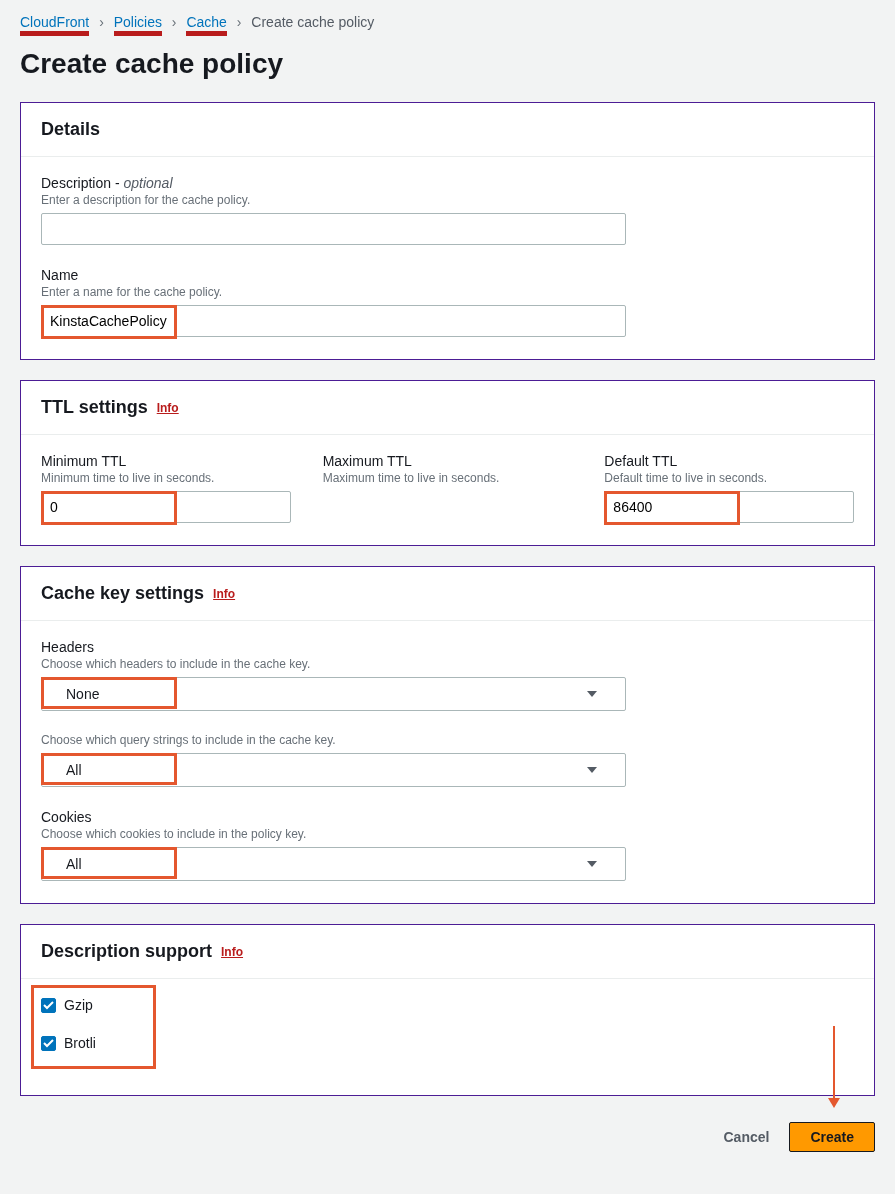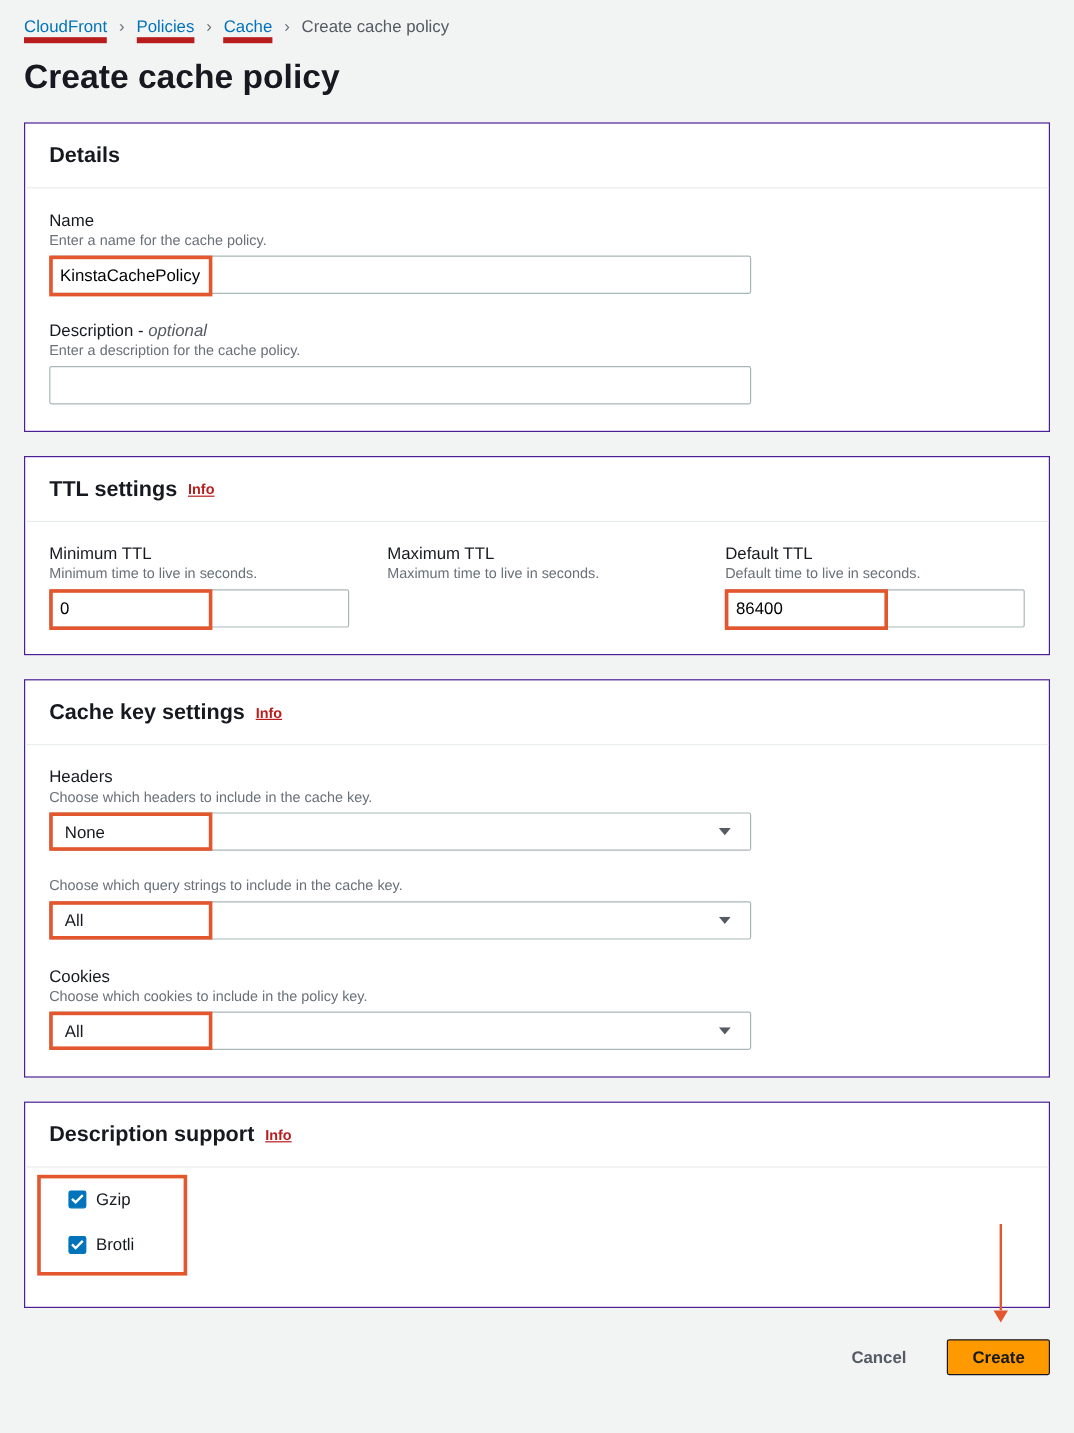--- a/index.html
+++ b/index.html
@@ -98,38 +98,37 @@
     border: 1px solid #aab7b8;
     border-radius: 2px;
     padding: 4px 8px;
     font-size: 14px;
     font-family: inherit;
   }
   .select-wrap {
     position: relative;
     display: flex;
     align-items: center;
-    padding: 4px;
+    padding: 16px;
   }
   .select-value {
     flex: 1;
     padding: 4px 8px;
   }
   .select-caret {
     width: 34px;
     display: flex;
     align-items: center;
     justify-content: center;
     color: #545b64;
   }
   .checkbox-row {
     display: flex;
     align-items: center;
     margin-bottom: 22px;
-    margin-left: 16px;
   }
   .checkbox-row:last-child { margin-bottom: 0; }
   .checkbox {
     width: 15px;
     height: 15px;
     background: #0073bb;
     border: 1px solid #0073bb;
     border-radius: 2px;
     margin-right: 8px;
     position: relative;
@@ -148,21 +147,20 @@
     left:-10px;
     top:-12px;
     width:125px;
     height:84px;
     border:3px solid #e4572e;
     pointer-events:none;
   }
   .actions {
     display: flex;
     justify-content: flex-end;
-    gap: 14px;
     padding: 6px 0;
     align-items: center;
   }
   .btn {
     font-family: inherit;
     font-size: 14px;
     font-weight: 700;
     padding: 6px 20px;
     border-radius: 2px;
     cursor: pointer;
@@ -212,33 +210,33 @@
   <span class="sep">›</span>
   <span class="current">Create cache policy</span>
 </div>
 
 <h1 class="page-title">Create cache policy</h1>
 
 <div class="panel">
   <div class="panel-header">Details</div>
   <div class="panel-body">
     <div class="field">
+      <div class="field-label">
+        <span>Description - </span><span class="optional">optional</span>
+      </div>
+      <div class="field-desc">Enter a description for the cache policy.</div>
+      <input type="text" class="text-input" value="" style="">
+    </div>
+    <div class="field">
       <div class="field-label">Name</div>
       <div class="field-desc">Enter a name for the cache policy.</div>
       <div class="rel">
         <input type="text" class="text-input" value="KinstaCachePolicy" style="">
         <div class="hl-name"></div>
       </div>
-    </div>
-    <div class="field">
-      <div class="field-label">
-        <span>Description - </span><span class="optional">optional</span>
-      </div>
-      <div class="field-desc">Enter a description for the cache policy.</div>
-      <input type="text" class="text-input" value="" style="">
     </div>
   </div>
 </div>
 
 <div class="panel">
   <div class="panel-header">
     <span>TTL settings</span>
     <a href="#" class="info-link">Info</a>
   </div>
   <div class="panel-body">

